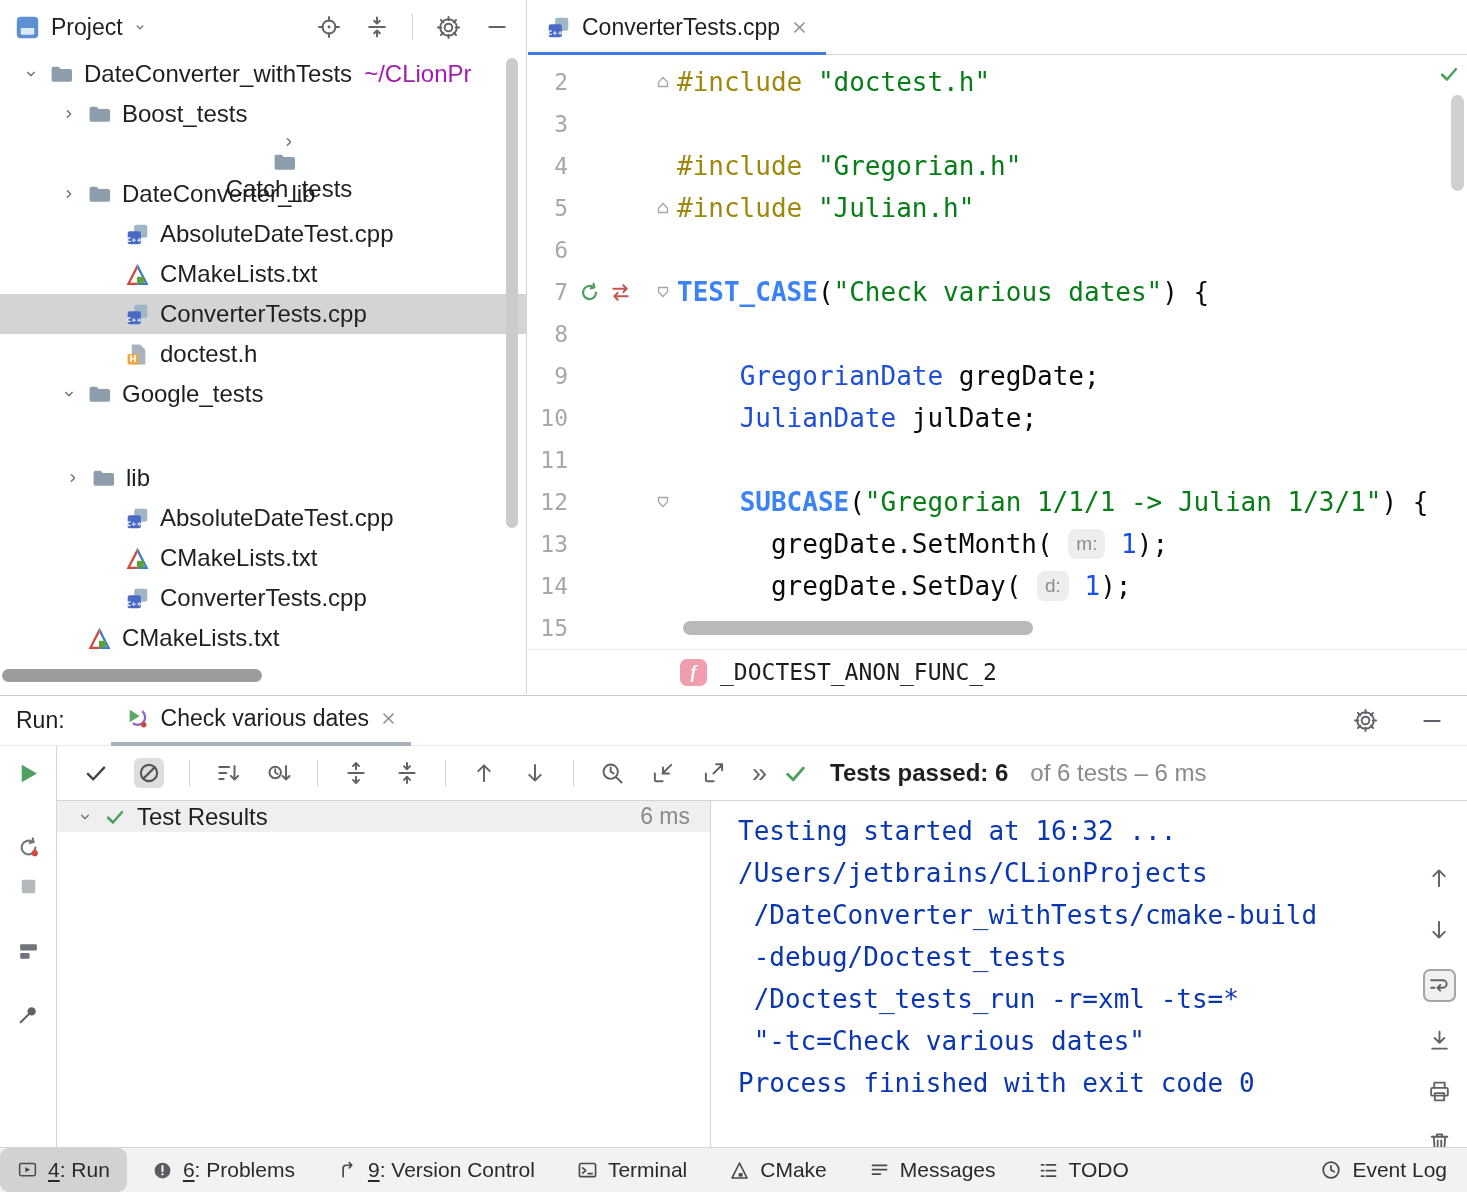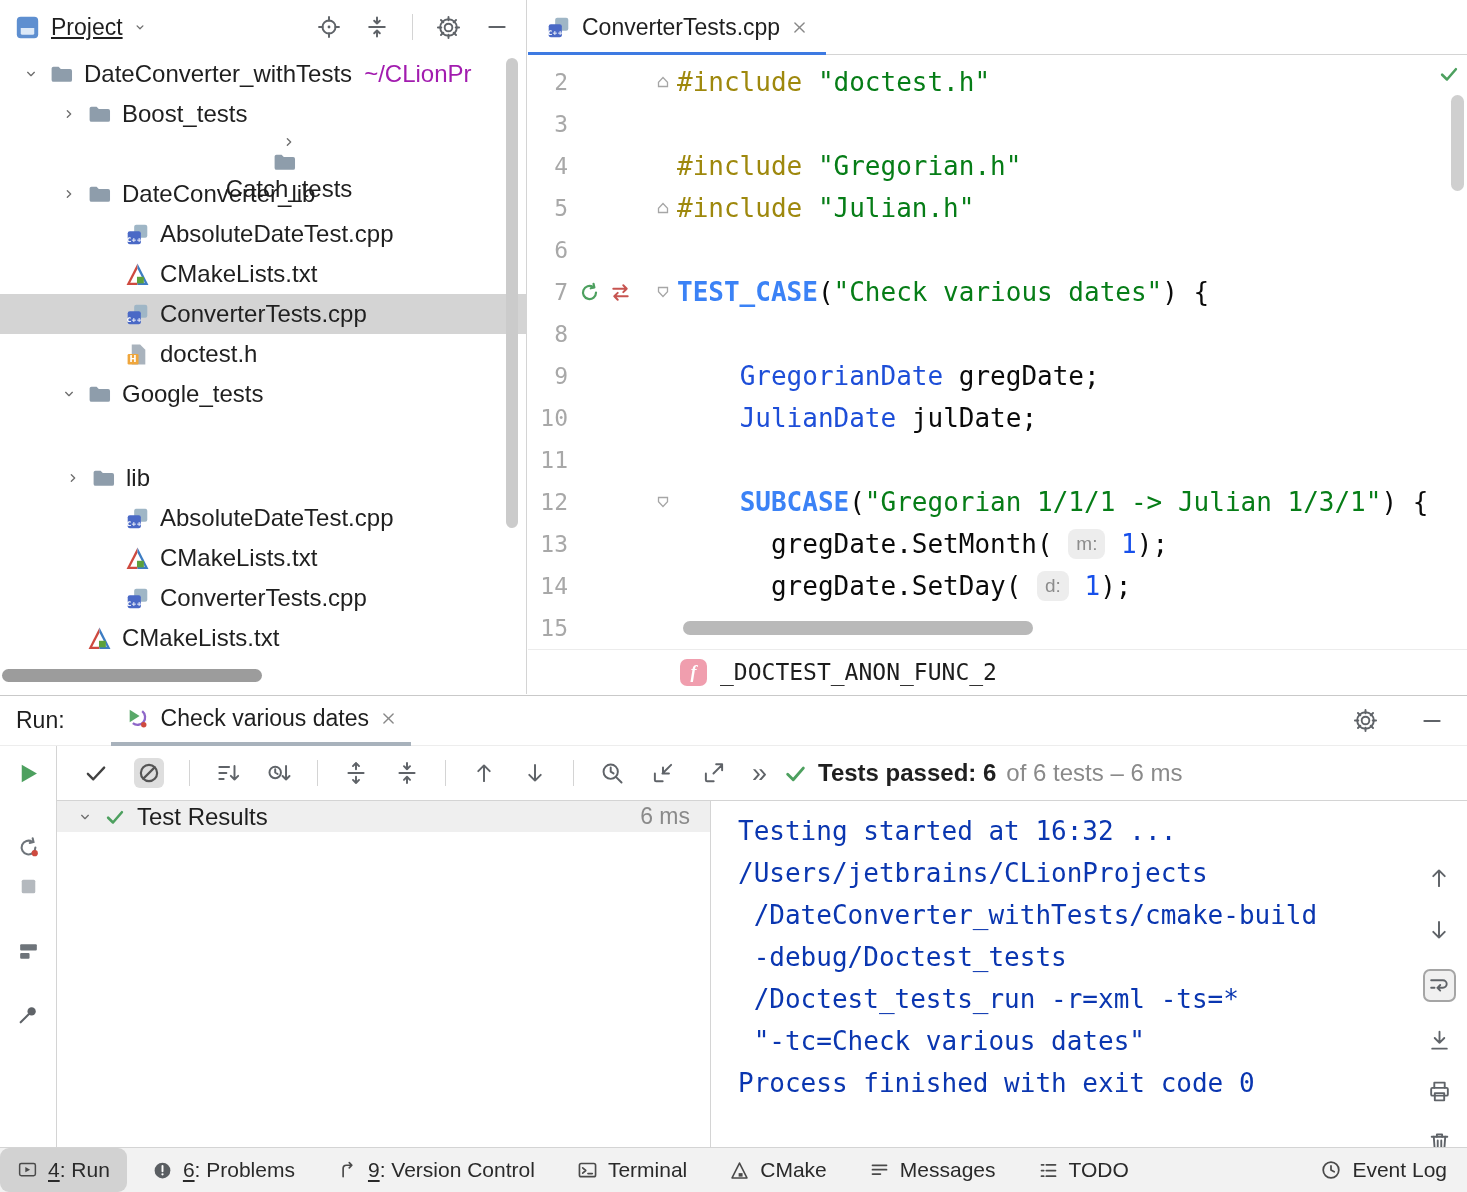--- a/index.html
+++ b/index.html
@@ -4,21 +4,21 @@
 <style>
   * { box-sizing: border-box; margin: 0; padding: 0; }
   body { background: #e8e8e8; font-family: "Liberation Sans","DejaVu Sans",sans-serif; }
   .app { position: relative; width: 1467px; height: 1192px; background: #fff; color: #1f1f1f; overflow: hidden; }
   .icon { display: inline-flex; align-items: center; justify-content: center; line-height: 0; flex-shrink: 0; }
   .vsep { width: 1px; height: 26px; background: #D4D4D4; flex-shrink: 0; }
 
   
   .project-panel { position: absolute; left: 0; top: 0; width: 527px; height: 694px; border-right: 1px solid #D4D4D4; background: #fff; overflow: hidden; }
   .pp-header { height: 54px; display: flex; align-items: center; padding: 0 16px 0 14px; gap: 10px; }
-  .pp-title { font-size: 23px; text-decoration: underline; }
+  .pp-title { font-size: 23px; }
   .pp-tools { margin-left: auto; display: flex; align-items: center; gap: 22px; }
   .tree-row { height: 40px; display: flex; align-items: center; font-size: 24px; white-space: nowrap; cursor: default; }
   .tree-row.selected { background: #D4D4D4; }
   .chev-slot { width: 34px; display: inline-flex; justify-content: center; flex-shrink: 0; }
   .tree-icon { width: 26px; margin-right: 10px; }
   .tree-hint { color: #a21caf; margin-left: 12px; }
   .pp-vscroll { position: absolute; top: 58px; right: 8px; width: 12px; height: 470px; border-radius: 6px; background: #CBCBCB; }
   .pp-hscroll { position: absolute; left: 2px; bottom: 12px; width: 260px; height: 13px; border-radius: 7px; background: #9C9C9C; }
 
   
@@ -50,21 +50,21 @@
   .rp-header { height: 50px; display: flex; align-items: center; padding: 0 22px 0 16px; border-bottom: 1px solid #EDEDED; }
   .rp-label { font-size: 23px; }
   .rp-tab { height: 50px; display: flex; align-items: center; gap: 11px; padding: 0 14px; margin-left: 46px; font-size: 23px; border-bottom: 4px solid #A8B2BC; }
   .rp-htools { margin-left: auto; display: flex; align-items: center; gap: 40px; }
   .rp-body { display: flex; height: 401px; }
   .rp-left { width: 57px; flex-shrink: 0; border-right: 1px solid #D4D4D4; display: flex; flex-direction: column; align-items: center; }
   .rp-content { flex: 1; min-width: 0; display: flex; flex-direction: column; }
   .rp-toolbar { height: 55px; flex-shrink: 0; border-bottom: 1px solid #D4D4D4; display: flex; align-items: center; padding-left: 26px; }
   .tb-icons { display: flex; align-items: center; gap: 25px; }
   .chip { background: #DEDEDE; border-radius: 6px; padding: 2px; display: inline-flex; }
-  .rp-status { display: flex; align-items: center; gap: 10px; margin-left: 16px; font-size: 24px; white-space: nowrap; }
+  .rp-status { display: flex; align-items: center; gap: 22px; margin-left: 16px; font-size: 24px; white-space: nowrap; }
   .rp-status-bold { font-weight: bold; }
   .muted { color: #8A8A8A; }
   .rp-main { flex: 1; display: flex; min-height: 0; }
   .rp-tree { width: 654px; flex-shrink: 0; border-right: 1px solid #D4D4D4; }
   .result-row { height: 31px; background: #EFEFEF; display: flex; align-items: center; gap: 11px; padding: 0 20px; font-size: 24px; }
   .result-dur { margin-left: auto; color: #8A8A8A; font-size: 23px; }
   .rp-console { flex: 1; min-width: 0; padding: 9px 0 0 27px; font-family: "DejaVu Sans Mono","Liberation Mono",monospace; font-size: 26px; line-height: 42px; color: #0A36B0; white-space: pre; overflow: hidden; }
   .rp-right { width: 56px; flex-shrink: 0; display: flex; flex-direction: column; align-items: center; padding-top: 64px; gap: 26px; }
   .softwrap-on { border: 2px solid #A5A5A5; background: #F0F0F0; border-radius: 7px; padding: 2px; }
 

